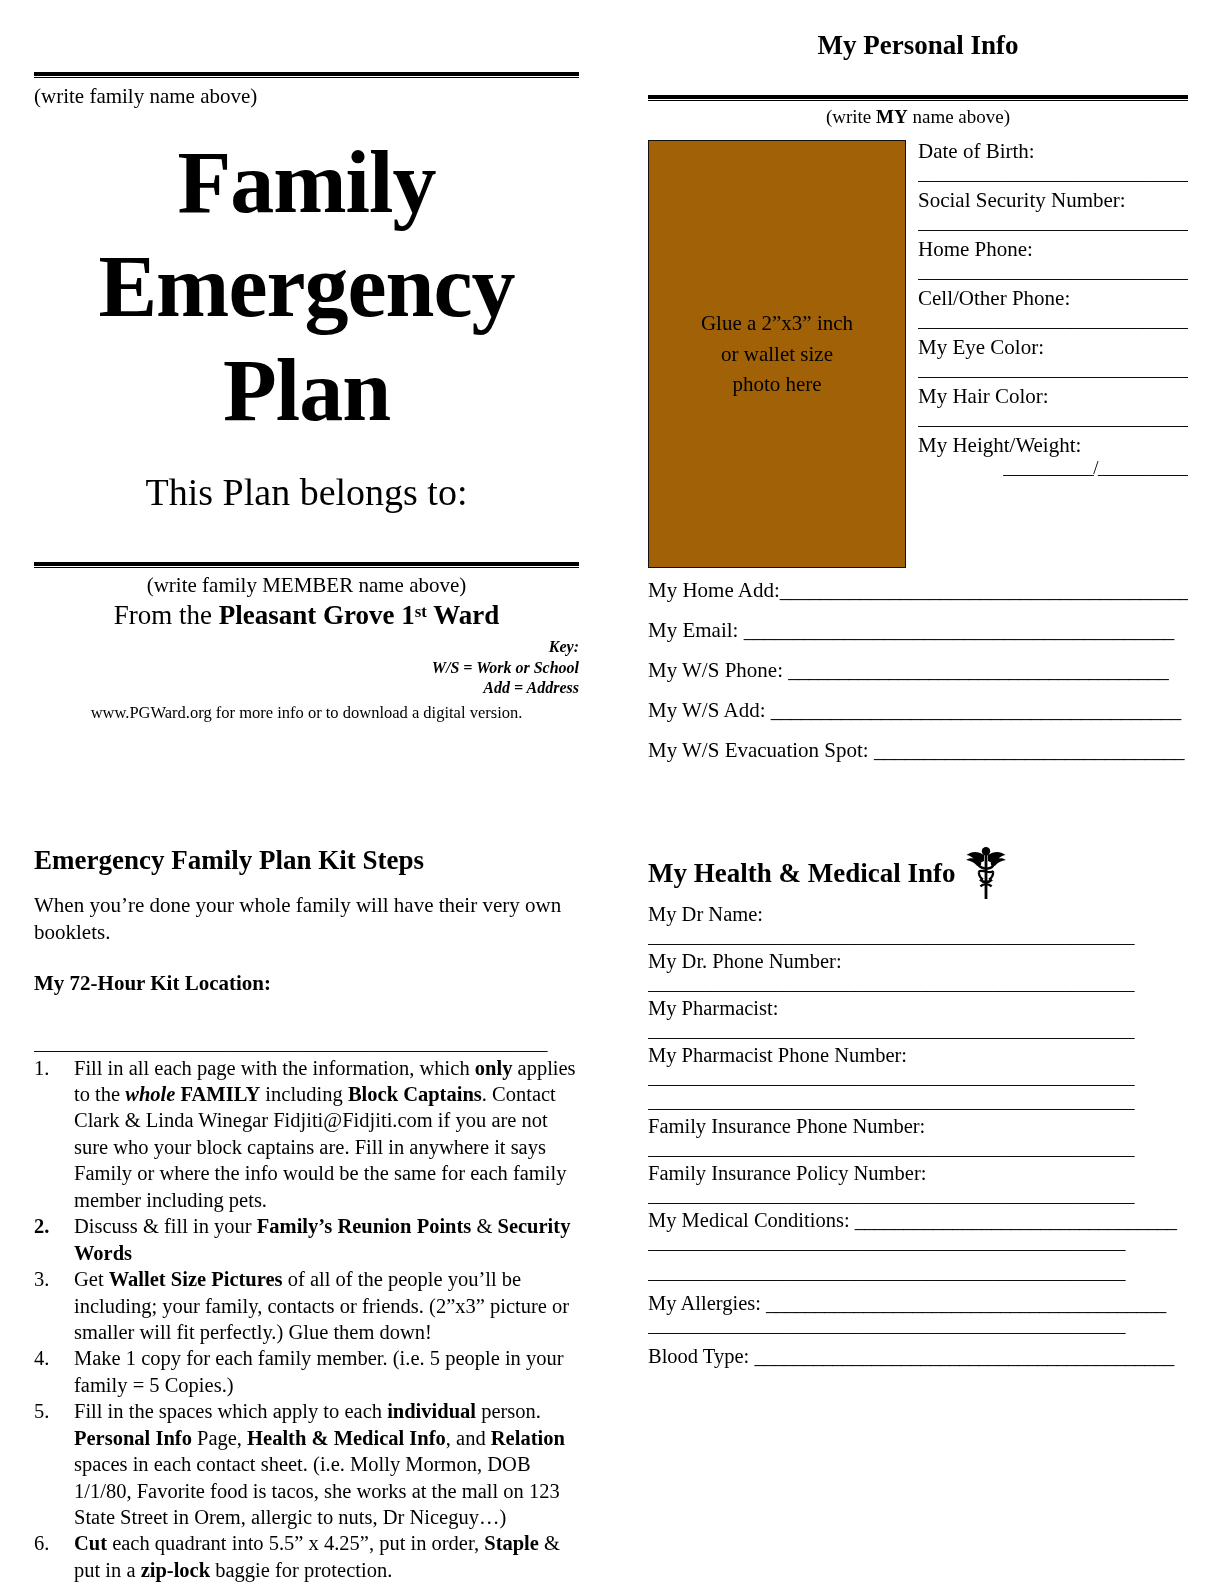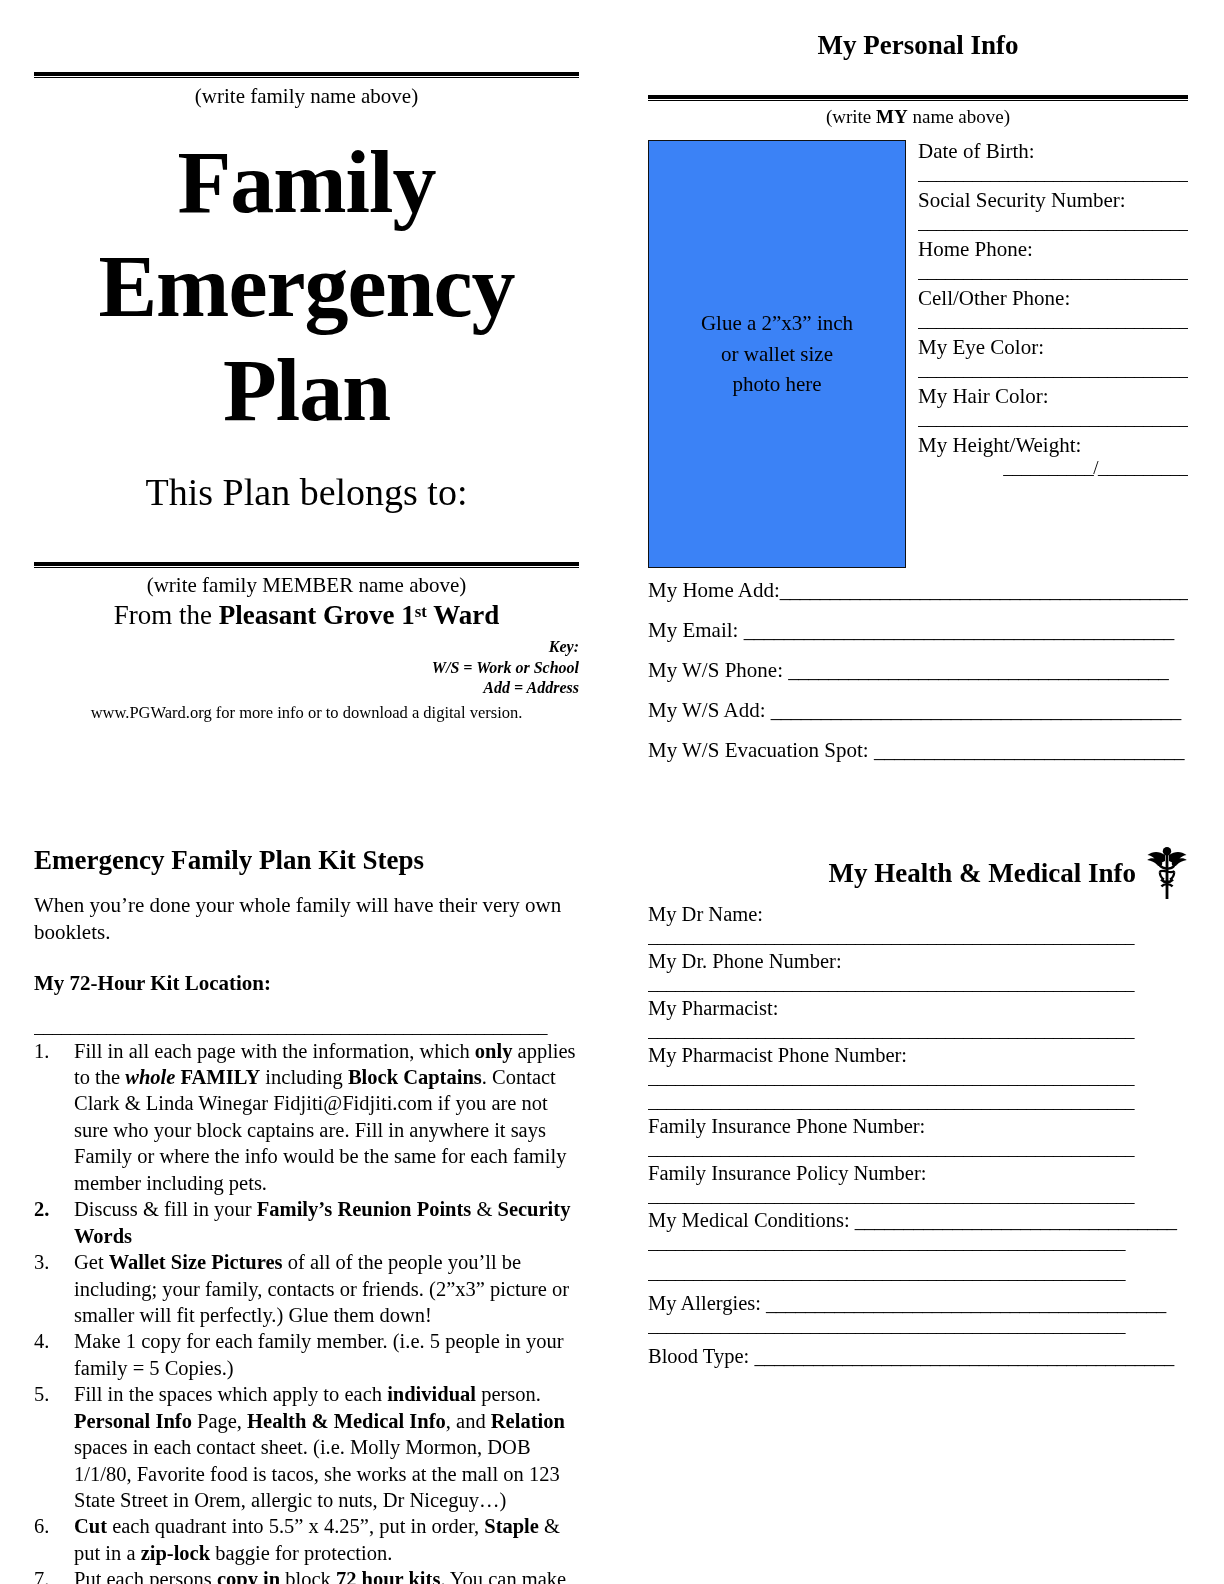--- a/index.html
+++ b/index.html
@@ -40,21 +40,21 @@
   }
 
   
   #q1 {
     left: 34px;
     top: 72px;
     width: 545px;
   }
   #q1 .capline {
     font-size: 21px;
-    text-align: center;
+    text-align: left;
     margin-top: 6px;
   }
   #q1 .bigtitle {
     font-family: "Liberation Serif", "DejaVu Serif", serif;
     font-weight: bold;
     font-size: 88px;
     line-height: 1.18;
     text-align: center;
     margin-top: 22px;
     letter-spacing: -1px;
@@ -113,21 +113,21 @@
   }
   #q2 .photorow {
     display: flex;
     margin-top: 12px;
     align-items: flex-start;
   }
   #q2 .photobox {
     width: 286px;
     height: 428px;
     border: 1.5px solid #111;
-    background: #3b82f6;
+    background: #a16207;
     display: flex;
     align-items: center;
     justify-content: center;
     text-align: center;
     font-size: 21px;
     line-height: 1.45;
     box-sizing: border-box;
   }
   #q2 .fieldcol {
     flex: 1;
@@ -184,21 +184,21 @@
     font-size: 21px;
     font-weight: bold;
     margin-top: 24px;
   }
   #q3 .kitline {
     font-size: 19px;
     letter-spacing: -0.5px;
     overflow: hidden;
     white-space: nowrap;
     display: block;
-    margin-top: 20px;
+    margin-top: 37px;
   }
   #q3 ol {
     margin: 0;
     padding: 0;
     list-style: none;
     font-size: 20.5px;
     line-height: 1.29;
   }
   #q3 li {
     position: relative;
@@ -215,21 +215,21 @@
 
   
   #q4 {
     left: 648px;
     top: 845px;
     width: 540px;
   }
   #q4 .hdrrow {
     display: flex;
     align-items: center;
-    justify-content: flex-end;
+    justify-content: flex-start;
     margin-bottom: 2px;
   }
   #q4 .hdr {
     font-size: 27px;
     font-weight: bold;
     text-align: center;
   }
   #q4 .caduceus {
     width: 42px;
     height: 56px;

